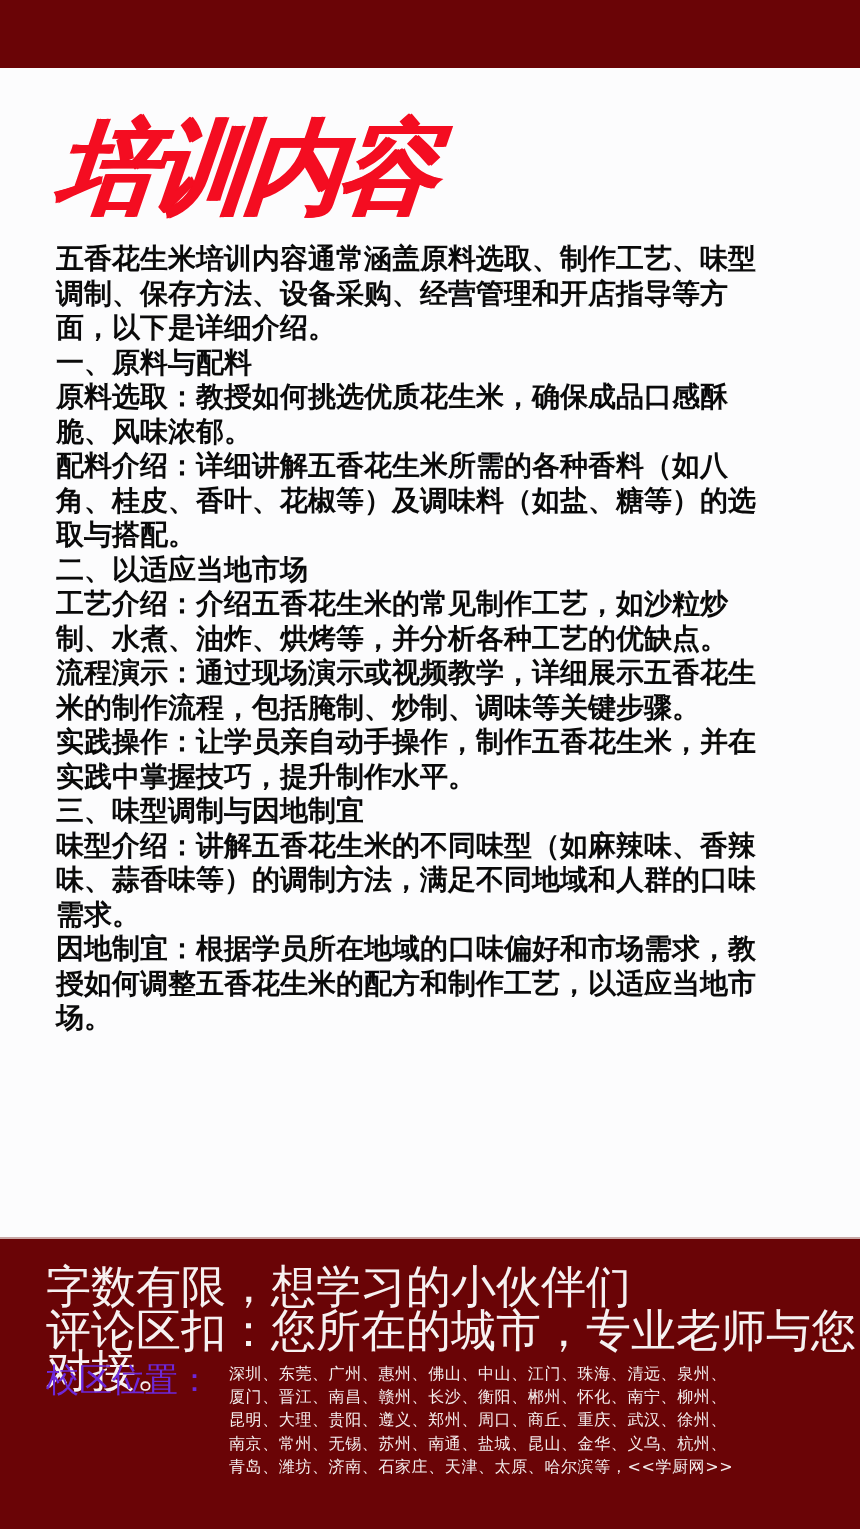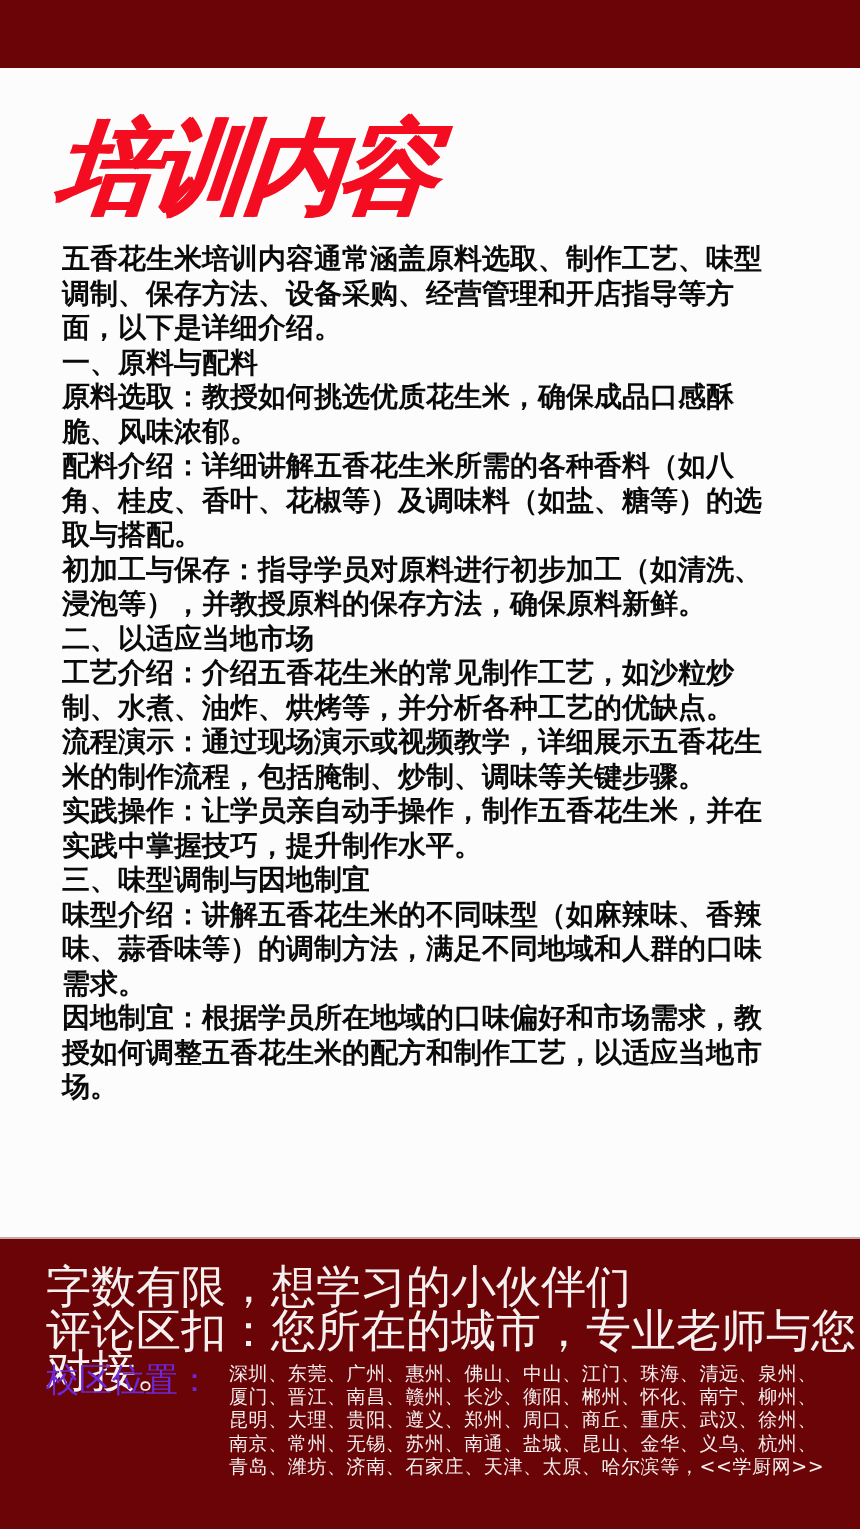--- a/index.html
+++ b/index.html
@@ -14,21 +14,21 @@
     background: #6a0406;
   }
   .title {
     position: absolute; left: 58px; top: 112px;
     font-size: 98px; line-height: 110px; font-weight: bold;
     color: #f40d21; font-style: italic; letter-spacing: -4px;
     transform: skewX(-6deg) scaleY(1.05);
     text-shadow: 2px 0 0 #f40d21, -1px 0 0 #f40d21;
   }
   .content {
-    position: absolute; left: 62px; top: 242px; width: 720px;
+    position: absolute; left: 56px; top: 242px; width: 720px;
     font-size: 28px; line-height: 34.5px; color: #0a0a0a; font-weight: bold;
   }
   .content p { margin: 0; }
   .bottom-band {
     position: absolute; left: 0; top: 1237px; width: 860px; height: 292px;
     background: #6a0406;
     border-top: 2px solid #c9a8a6;
     box-sizing: border-box;
   }
   .cta {
@@ -36,38 +36,37 @@
     font-size: 45px; line-height: 40px;
   }
   .cta1 { top: 1267px; }
   .cta2 { top: 1311px; }
   .campus-label {
     position: absolute; left: 46px; top: 1360px; color: #6d28d9;
     font-size: 33px; line-height: 40px;
   }
   .campus-list {
     position: absolute; left: 229px; top: 1362px; width: 610px;
-    color: #f4eeee; font-size: 19px; line-height: 23.2px;
+    color: #f4eeee; font-size: 16px; line-height: 23.2px;
     letter-spacing: 0.6px;
   }
   .campus-list div { white-space: nowrap; }
 </style>
 </head>
 <body>
 
 <div class="top-band"></div>
 
 <div class="title">培训内容</div>
 
 <div class="content">
   <p>五香花生米培训内容通常涵盖原料选取、制作工艺、味型调制、保存方法、设备采购、经营管理和开店指导等方面，以下是详细介绍。</p>
   <p>一、原料与配料</p>
   <p>原料选取：教授如何挑选优质花生米，确保成品口感酥脆、风味浓郁。</p>
   <p>配料介绍：详细讲解五香花生米所需的各种香料（如八角、桂皮、香叶、花椒等）及调味料（如盐、糖等）的选取与搭配。</p>
-  <p>初加工与保存：指导学员对原料进行初步加工（如清洗、浸泡等），并教授原料的保存方法，确保原料新鲜。</p>
   <p>二、以适应当地市场</p>
   <p>工艺介绍：介绍五香花生米的常见制作工艺，如沙粒炒制、水煮、油炸、烘烤等，并分析各种工艺的优缺点。</p>
   <p>流程演示：通过现场演示或视频教学，详细展示五香花生米的制作流程，包括腌制、炒制、调味等关键步骤。</p>
   <p>实践操作：让学员亲自动手操作，制作五香花生米，并在实践中掌握技巧，提升制作水平。</p>
   <p>三、味型调制与因地制宜</p>
   <p>味型介绍：讲解五香花生米的不同味型（如麻辣味、香辣味、蒜香味等）的调制方法，满足不同地域和人群的口味需求。</p>
   <p>因地制宜：根据学员所在地域的口味偏好和市场需求，教授如何调整五香花生米的配方和制作工艺，以适应当地市场。</p>
 </div>
 
 <div class="bottom-band"></div>

